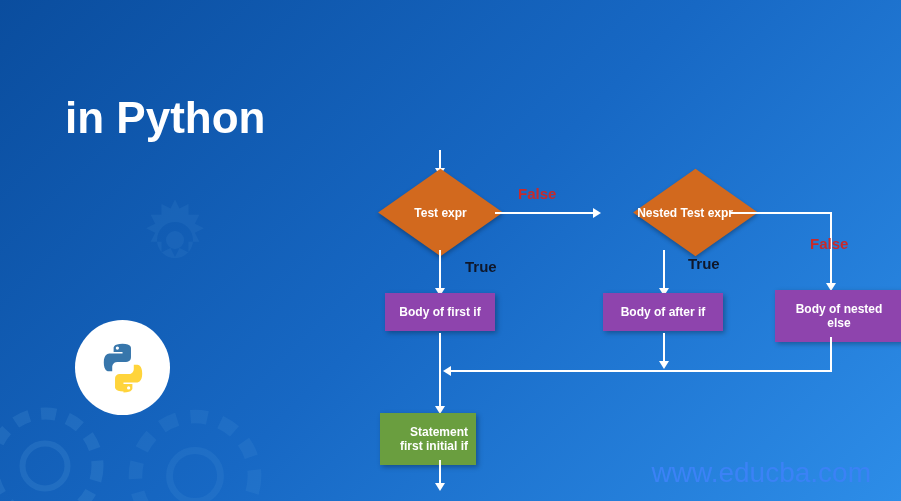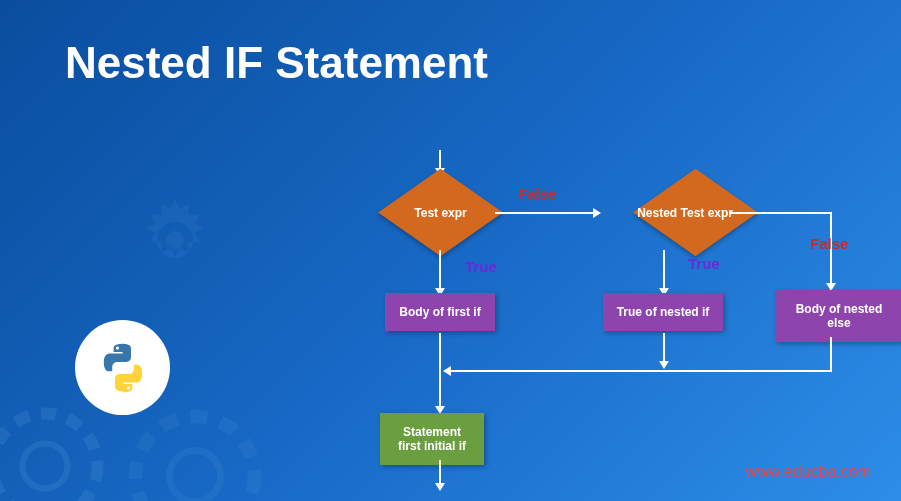--- a/index.html
+++ b/index.html
@@ -36,24 +36,24 @@
   height: 95px;
   background: #fff;
   border-radius: 50%;
   display: flex;
   align-items: center;
   justify-content: center;
 }
 .logo-circle svg { width: 60px; height: 60px; }
 .website {
   position: absolute;
-  bottom: 20px;
+  bottom: 12px;
   right: 30px;
-  color: #ef4444;
-  font-size: 16px;
+  color: #3b82f6;
+  font-size: 28px;
   font-weight: 500;
 }
 .flowchart {
   position: absolute;
   top: 155px;
   left: 300px;
   width: 585px;
   height: 340px;
 }
 .diamond {
@@ -90,21 +90,21 @@
   text-align: center;
   box-shadow: 2px 2px 5px rgba(0,0,0,0.3);
 }
 .purple { background: #8e44ad; }
 .green { background: #6a9e3f; }
 .label {
   position: absolute;
   font-size: 15px;
   font-weight: bold;
 }
-.label-true { color: #6d28d9; }
+.label-true { color: #0f172a; }
 .label-false { color: #c92a2a; }
 .arrow {
   position: absolute;
   background: #fff;
 }
 .arrow-v { width: 2px; }
 .arrow-h { height: 2px; }
 .arrowhead {
   position: absolute;
   width: 0;
@@ -141,21 +141,22 @@
     </svg>
 </div>
 <div class="gear-bg gear3">
   <svg viewBox="0 0 100 100">
       <circle cx="50" cy="50" r="35" fill="none" stroke="currentColor" stroke-width="8" stroke-dasharray="10 8"></circle>
       <circle cx="50" cy="50" r="15" fill="none" stroke="currentColor" stroke-width="4"></circle>
     </svg>
 </div>
 
 <div class="title">
-  <span>Nested IF Statement</span><br>
+  <br>
+  <span>in Python</span>
 </div>
 
 <div class="logo-circle">
   <svg viewBox="0 0 128 128">
     <path fill="#3776ab" d="M63 12c-20 0-19 9-19 9v9h19v3H36s-13-1-13 19 11 19 11 19h7v-9s0-11 11-11h19s10 0 10-10V22s2-10-18-10zm-11 6a3 3 0 110 7 3 3 0 010-7z"></path>
     <path fill="#ffd43b" d="M65 116c20 0 19-9 19-9v-9H65v-3h27s13 1 13-19-11-19-11-19h-7v9s0 11-11 11H57s-10 0-10 10v17s-2 10 18 10zm11-6a3 3 0 110-7 3 3 0 010 7z"></path>
   </svg>
 </div>
 
 <div class="flowchart">
@@ -186,40 +187,40 @@
 
   <div class="arrow arrow-v" style="left:363px; top:95px; height:40px;"></div>
   <div class="arrowhead arrowhead-down" style="left:359px; top:133px;"></div>
   <div class="label label-true" style="left:388px; top:100px;">True</div>
 
   <div class="box purple" style="left:85px; top:138px; width:110px;">
     <span>Body of first if</span>
   </div>
 
   <div class="box purple" style="left:303px; top:138px; width:120px;">
-    <span>True of nested if</span>
+    <span>Body of after if</span>
   </div>
 
   <div class="box purple" style="left:475px; top:135px; width:128px;">
     <span>Body of nested</span><br>
     <span>else</span>
   </div>
 
   <div class="arrow arrow-v" style="left:139px; top:178px; height:75px;"></div>
   <div class="arrowhead arrowhead-down" style="left:135px; top:251px;"></div>
 
   <div class="arrow arrow-v" style="left:363px; top:178px; height:30px;"></div>
   <div class="arrowhead arrowhead-down" style="left:359px; top:206px;"></div>
   <div class="arrow arrow-h" style="left:150px; top:215px; width:215px;"></div>
   <div class="arrowhead arrowhead-left" style="left:143px; top:211px;"></div>
 
   <div class="arrow arrow-v" style="left:530px; top:182px; height:33px;"></div>
   <div class="arrow arrow-h" style="left:148px; top:215px; width:384px;"></div>
 
-  <div class="box green" style="left:80px; top:258px; width:104px;">
+  <div class="box green" style="left:80px; top:258px; width:96px;text-align:right;">
     <span>Statement</span><br>
     <span>first initial if</span>
   </div>
 
   <div class="arrow arrow-v" style="left:139px; top:305px; height:25px;"></div>
   <div class="arrowhead arrowhead-down" style="left:135px; top:328px;"></div>
 </div>
 
 <div class="website">www.educba.com</div>
 

